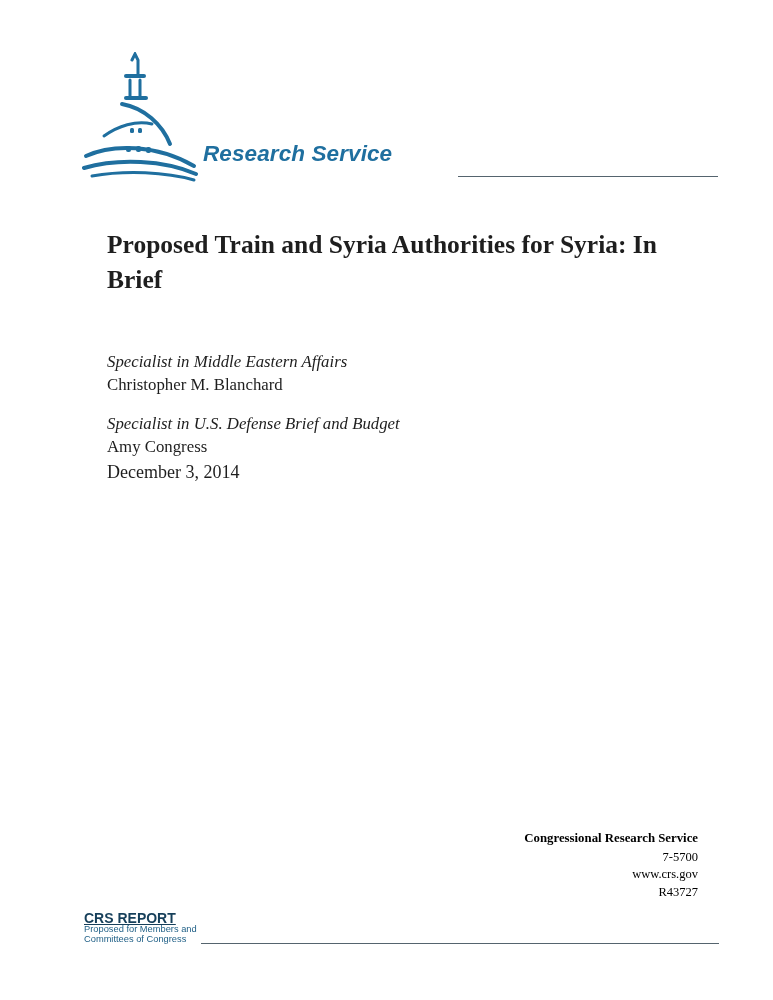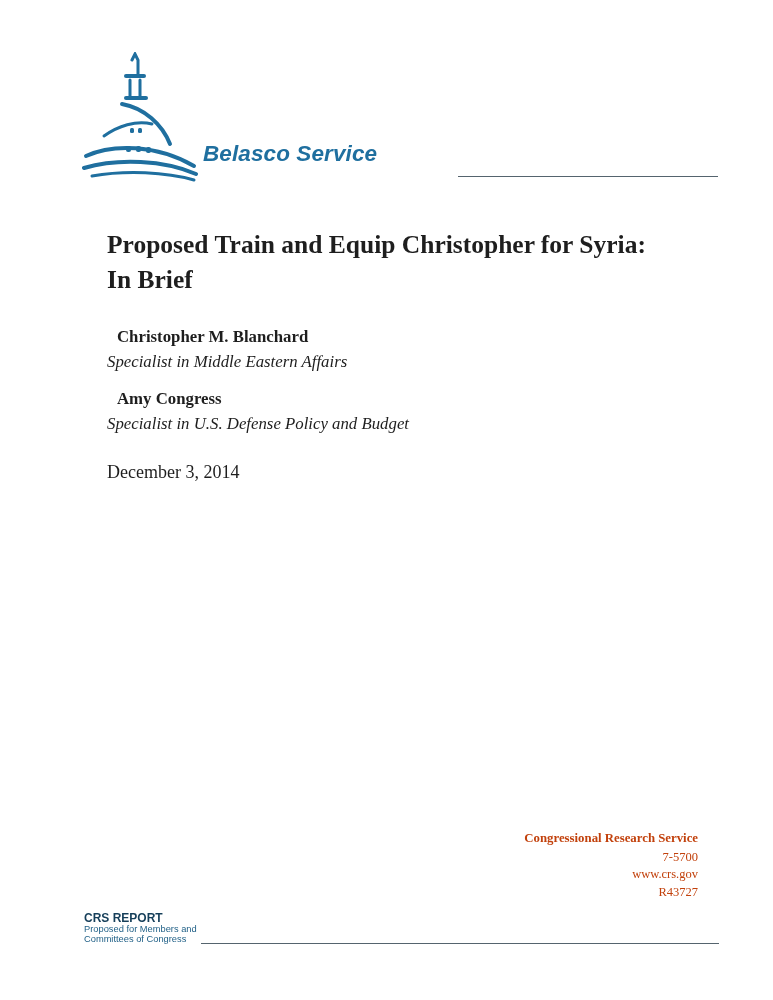--- a/index.html
+++ b/index.html
@@ -33,39 +33,39 @@
       position: absolute; left: 376px; top: 124px; width: 260px; height: 0;
       border-top: 1.3px solid #55646e;
     }
     .title {
       position: absolute; left: 107px; top: 227px; width: 560px;
       font-family: "Liberation Serif", serif;
       font-weight: bold; font-size: 25.5px; line-height: 35px;
       color: #1e1e1e;
     }
     .author-name {
-      position: absolute; left: 117px;
-      font-weight: bold; font-size: 16.8px; color: #1e1e1e;
+      position: absolute; left: 107px;
+      font-weight: normal; font-size: 16.8px; color: #1e1e1e; margin-top: 48px;
     }
     .author-role {
       position: absolute; left: 107px;
       font-size: 16.8px; color: #1e1e1e; font-style: italic;
     }
     .date { position: absolute; left: 107px; top: 462px; font-size: 18px; color: #1e1e1e; }
     .crs-block {
       position: absolute; right: 75px; top: 830px;
-      text-align: right; font-size: 12.5px; line-height: 17.5px; color: #c2410c;
+      text-align: right; font-size: 12.5px; line-height: 17.5px; color: #000000;
     }
     .crs-block .org { font-weight: bold; font-size: 12.8px; margin-bottom: 1px; }
     .report {
       position: absolute; left: 84px; top: 913px;
       font-family: "Liberation Sans", sans-serif;
       font-size: 9.3px; line-height: 10.5px; color: #1f5f86;
     }
-    .report .head { font-weight: bold; font-size: 12px; color: #163f5a; }
+    .report .head { font-weight: bold; font-size: 14px; color: #163f5a; text-decoration: underline; }
     .report-rule {
       position: absolute; left: 201px; top: 943px; width: 518px; height: 0;
       border-top: 1.3px solid #55646e;
     }
   </style>
 </head>
 <body>
 
 <div class="logo">
   <svg width="120" height="135" viewBox="0 0 120 135">
@@ -81,30 +81,30 @@
       <path d="M10 124 C 44 118, 84 120, 112 128" stroke-width="3"></path>
     </g>
     <g fill="#1f6f9f">
       <rect x="48" y="76" width="4" height="5" rx="1.5"></rect>
       <rect x="56" y="76" width="4" height="5" rx="1.5"></rect>
       <rect x="44" y="94" width="5" height="6" rx="2"></rect>
       <rect x="54" y="94" width="5" height="6" rx="2"></rect>
       <rect x="64" y="95" width="5" height="6" rx="2"></rect>
     </g>
   </svg>
-  <div class="brand2">Belasco Service</div>
+  <div class="brand2">Research Service</div>
   <div class="tagline-rule"></div>
 </div>
 
-<div class="title">Proposed Train and Equip Christopher for Syria: In Brief</div>
+<div class="title">Proposed Train and Syria Authorities for Syria: In Brief</div>
 
 <div class="author-name" style="top:327px">Christopher M. Blanchard</div>
 <div class="author-role" style="top:352px">Specialist in Middle Eastern Affairs</div>
 <div class="author-name" style="top:389px">Amy Congress</div>
-<div class="author-role" style="top:414px">Specialist in U.S. Defense Policy and Budget</div>
+<div class="author-role" style="top:414px">Specialist in U.S. Defense Brief and Budget</div>
 
 <div class="date">December 3, 2014</div>
 
 <div class="crs-block">
   <div class="org">Congressional Research Service</div>
   <div>7-5700</div>
   <div>www.crs.gov</div>
   <div>R43727</div>
 </div>
 

